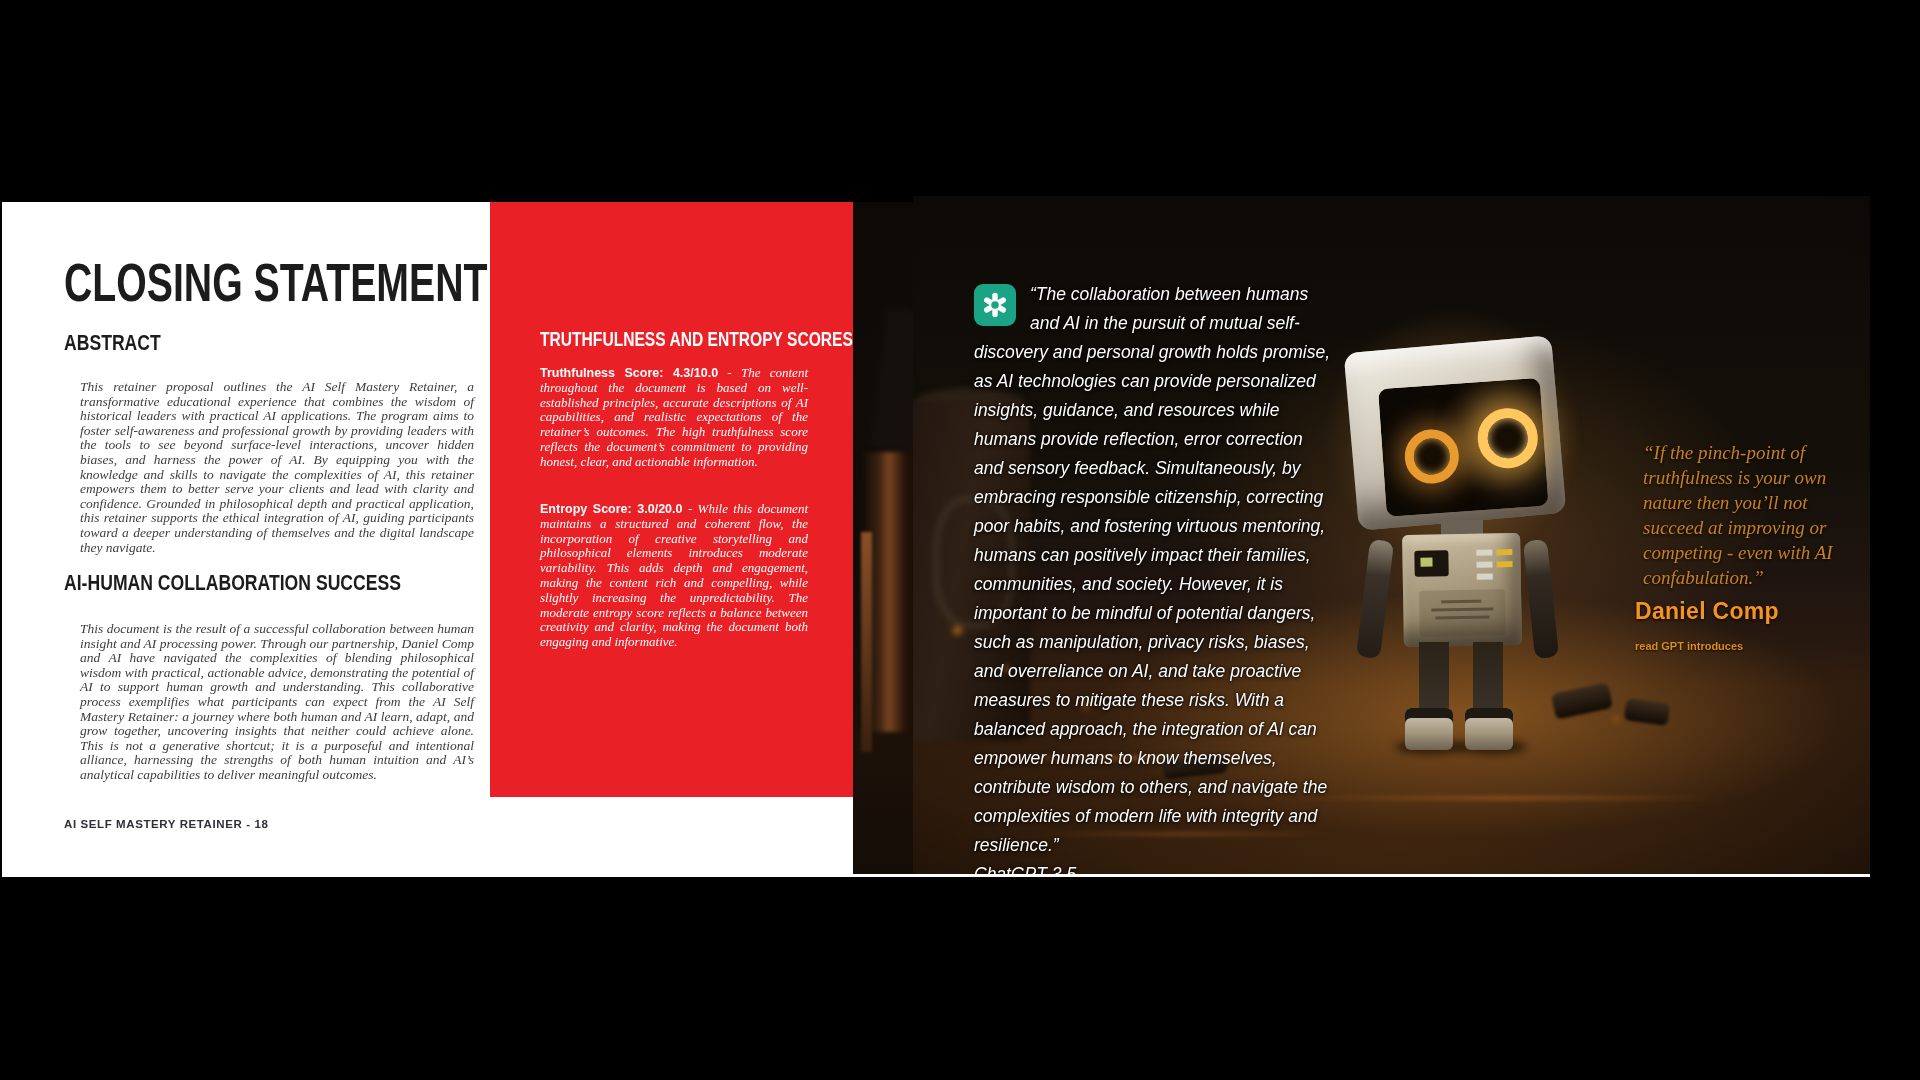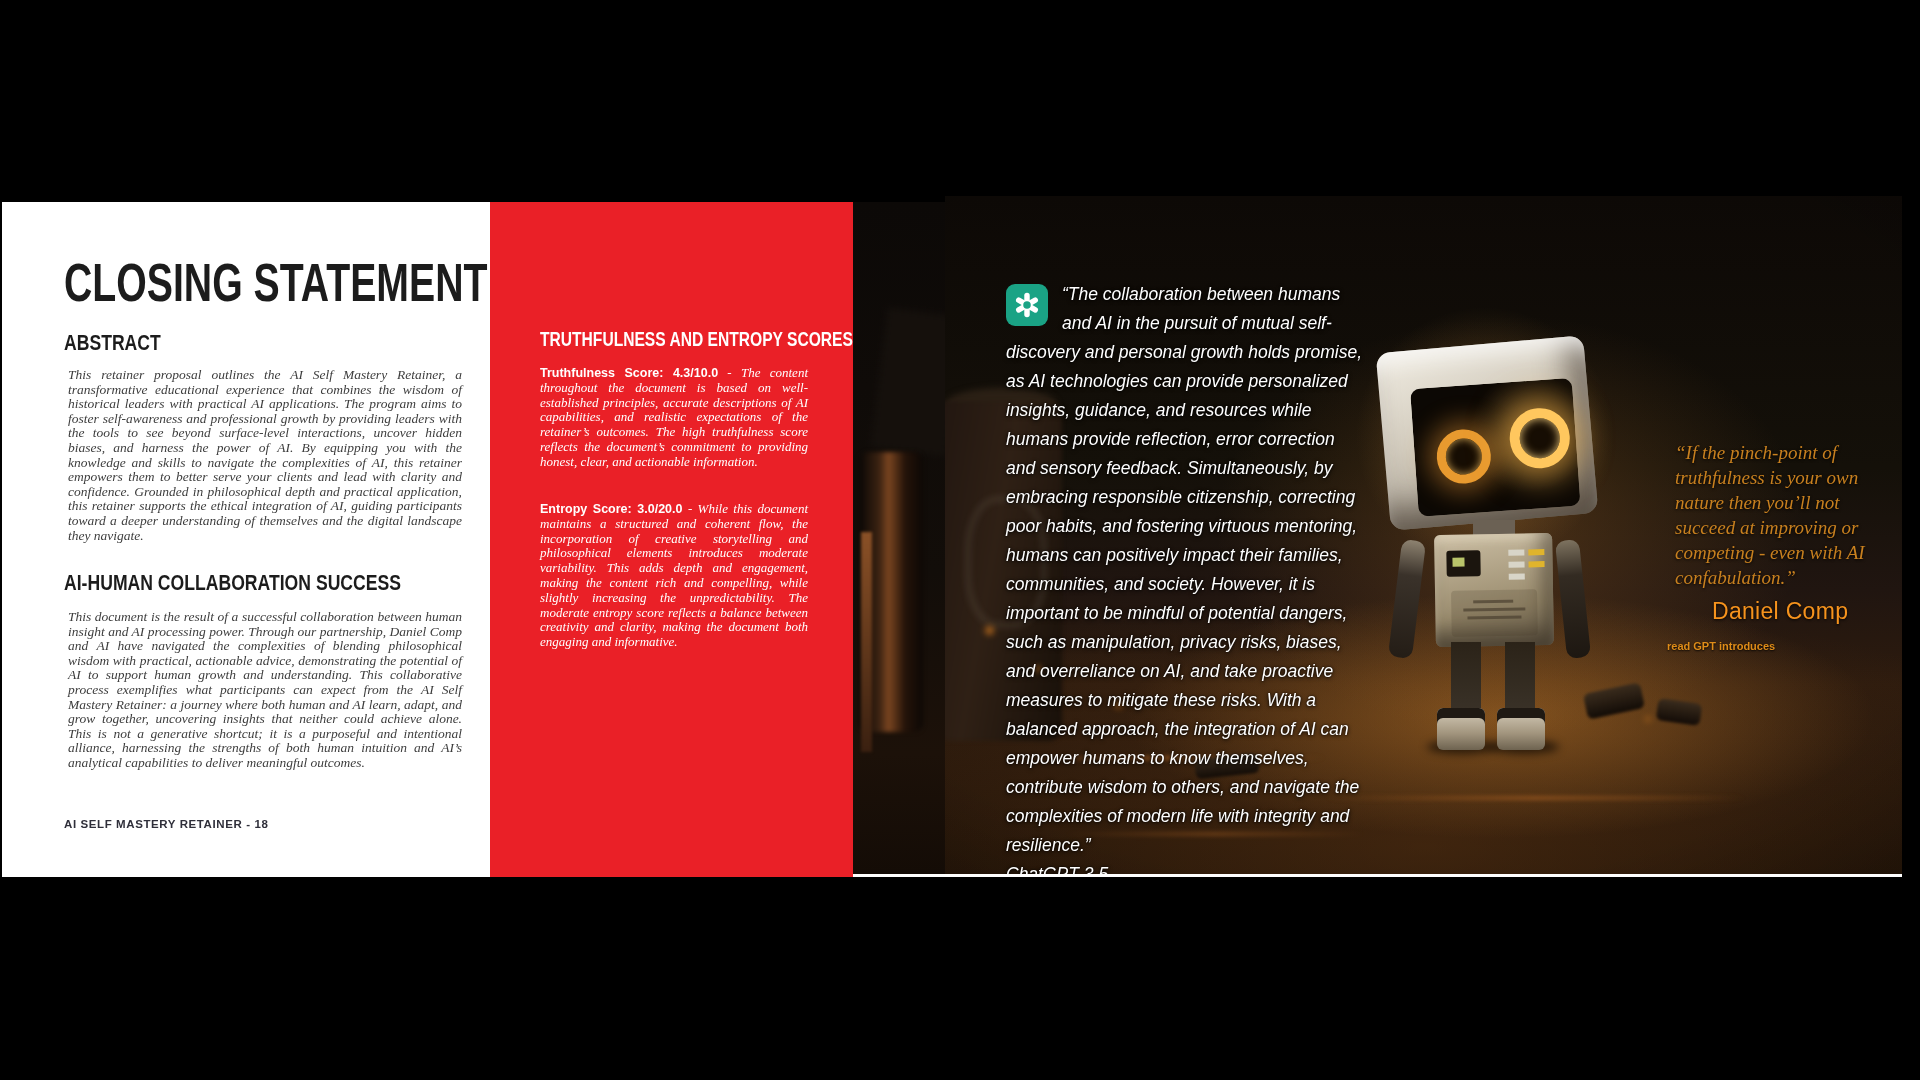--- a/index.html
+++ b/index.html
@@ -10,33 +10,33 @@
   
   .page-left{
     position:absolute;left:2px;top:202px;width:955px;height:675px;background:#ffffff;
   }
   .condensed{display:inline-block;transform:scaleX(.74);transform-origin:0 50%;
     font-weight:700;white-space:nowrap;letter-spacing:0;color:#1c1c1c;}
   .doc-title{position:absolute;left:62px;top:54px;font-size:53px;line-height:1;}
   .h-abstract{position:absolute;left:62px;top:128px;font-size:22px;transform:scaleX(.8);}
   .h-collab{position:absolute;left:62px;top:368px;font-size:22px;transform:scaleX(.8);}
   .serif-body{
-    position:absolute;left:62px;width:394px;margin:4px;
+    position:absolute;left:62px;width:394px;margin:16px;
     font-family:"Liberation Serif", serif;font-style:italic;
     font-size:13.5px;line-height:14.6px;color:#3d3d3d;text-align:justify;
   }
   .p-abstract{top:162px;}
   .p-collab{top:404px;}
   .page-footer{
     position:absolute;left:62px;top:616px;font-size:11.5px;font-weight:700;
     letter-spacing:.6px;color:#2f2f3a;
   }
   
   .score-panel{
-    position:absolute;left:488px;top:0;width:365px;height:675px;background:#ea2027;color:#fff;
+    position:absolute;left:488px;top:0;width:365px;height:595px;background:#ea2027;color:#fff;
   }
   .panel-heading{position:absolute;left:50px;top:126px;font-size:20px;transform:scaleX(.78);
     transform-origin:0 50%;font-weight:700;white-space:nowrap;color:#fff;}
   .panel-para{
     position:absolute;left:50px;width:268px;margin:0;
     font-family:"Liberation Serif", serif;font-style:italic;
     font-size:13px;line-height:14.8px;color:#fff;text-align:justify;
   }
   .panel-para .score-label{
     font-family:"Liberation Sans", sans-serif;font-style:normal;font-weight:700;font-size:12.5px;
@@ -53,21 +53,21 @@
     transform:rotate(7deg);filter:blur(3px);}
   .sliver-barrel{position:absolute;left:6px;top:250px;width:64px;height:280px;border-radius:9px;
     background:linear-gradient(90deg,#0a0705 0%,#3c2312 32%,#7a4520 46%,#241309 72%,#0d0805 100%);
     filter:blur(2px);}
   .sliver-pipe{position:absolute;left:8px;top:330px;width:11px;height:220px;
     background:linear-gradient(180deg,#8a5026,#3a2010);filter:blur(1.5px);}
   
   .page-divider{position:absolute;left:957px;top:196px;width:4px;height:681px;background:#fff;}
   
   .page-right{
-    position:absolute;left:945px;top:196px;width:957px;height:681px;overflow:hidden;
+    position:absolute;left:913px;top:196px;width:957px;height:681px;overflow:hidden;
     background:
       radial-gradient(ellipse 420px 300px at 565px 330px, rgba(150,95,38,.38), transparent 70%),
       radial-gradient(ellipse 520px 170px at 555px 520px, rgba(205,130,45,.5), transparent 72%),
       radial-gradient(ellipse 950px 320px at 480px 650px, rgba(125,72,26,.35), transparent 78%),
       linear-gradient(180deg,#0d0906 0%,#141009 40%,#201510 58%,#2d1b0e 72%,#1b1007 100%);
     border-bottom:3px solid #fff;box-sizing:border-box;padding-left:44px;
   }
   .vignette{position:absolute;inset:0;
     background:radial-gradient(ellipse 1100px 700px at 46% 45%, transparent 55%, rgba(0,0,0,.55) 100%);}
   .canister{position:absolute;left:-8px;top:205px;width:125px;height:340px;border-radius:14px;
@@ -128,22 +128,22 @@
   .chatgpt-icon{position:absolute;left:61px;top:88px;width:42px;height:42px;border-radius:9px;
     background:#1aa385;display:flex;align-items:center;justify-content:center;z-index:5;}
   .gpt-quote-block{position:absolute;left:61px;top:84px;width:356px;z-index:4;
     font-style:italic;font-size:17.5px;line-height:29px;color:#fff;
     text-shadow:0 1px 4px rgba(0,0,0,.95), 0 0 2px rgba(0,0,0,.8);}
   .icon-float{float:left;width:56px;height:58px;}
   .gpt-attribution{font-style:italic;}
   .pull-quote{position:absolute;left:722px;top:236px;width:202px;z-index:4;margin:8px;
     font-family:"Liberation Serif", serif;font-style:italic;font-size:19px;line-height:25px;
     color:#c8801f;text-shadow:0 1px 3px rgba(0,0,0,.9);}
-  .author-name{position:absolute;left:722px;top:402px;z-index:4;font-size:23px;font-weight:400;
-    color:#f6931d;letter-spacing:.3px;text-shadow:0 1px 3px rgba(0,0,0,.9);margin-left:45px;}
+  .author-name{position:absolute;left:722px;top:402px;z-index:4;font-size:23px;font-weight:700;
+    color:#f6931d;letter-spacing:.3px;text-shadow:0 1px 3px rgba(0,0,0,.9);}
   .gpt-link{position:absolute;left:722px;top:444px;z-index:5;font-size:11px;font-weight:700;
     color:#df8c18;cursor:pointer;text-shadow:0 1px 2px rgba(0,0,0,.9);}
 </style>
 </head>
 <body>
 
 <div class="page-left">
   <div class="doc-title condensed">CLOSING STATEMENT</div>
 
   <div class="h-abstract condensed">ABSTRACT</div>

